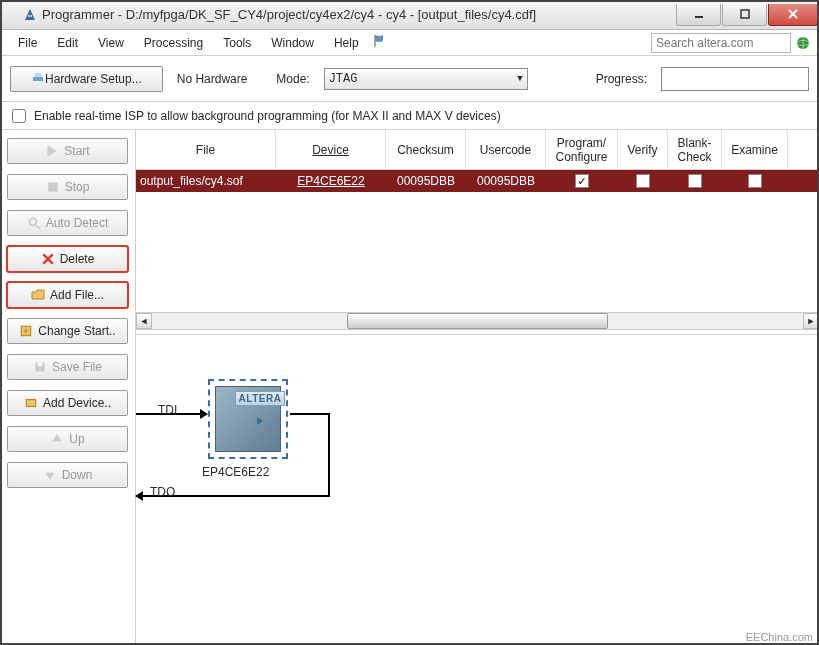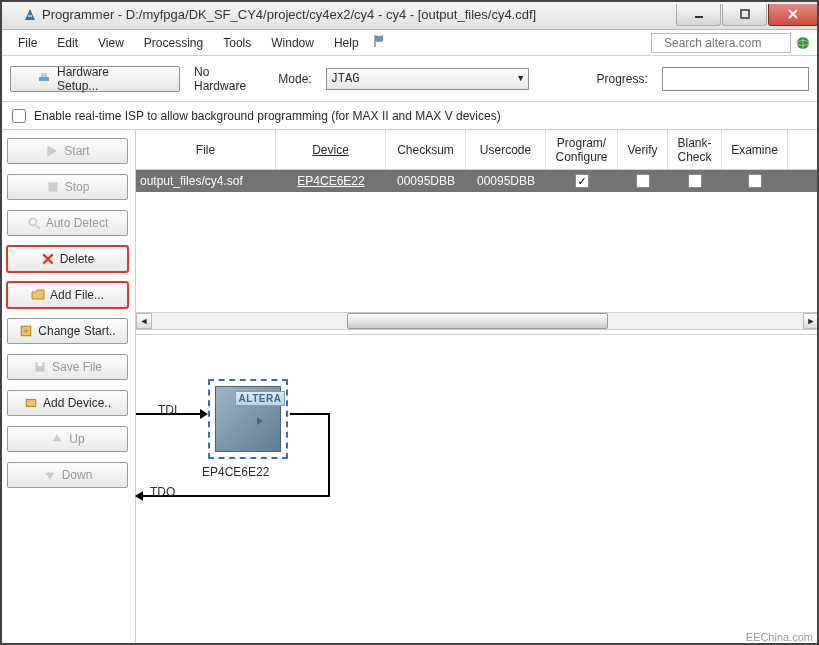--- a/index.html
+++ b/index.html
@@ -49,36 +49,36 @@
   display:flex; align-items:center;
   padding:0 8px;
   gap:0px;
 }
 .menubar .menu-item { padding:4px 10px; cursor:default; }
 .menubar .flag-icon { margin-left:4px; }
 .menubar .spacer{flex:1;}
 .search-wrap{display:flex;align-items:center;gap:4px;}
 .search-input{
   width:140px; height:20px; border:1px solid #b8b8b8; font-size:12px;
-  padding:1px 12px; color:#999;
+  padding:1px 4px; color:#999;
 }
 .globe-icon{width:16px;height:16px;display:inline-flex;}
 
 
 .toolbar {
   height:46px;
   display:flex; align-items:center;
   padding:0 10px; gap:14px;
   border-bottom:1px solid #cfcfcf;
 }
 .hw-btn{
-  height:26px; padding:0 26px;
+  height:26px; padding:0 20px;
   background:linear-gradient(#fdfdfd,#e6e6e6);
   border:1px solid #8f8f8f; border-radius:2px;
-  display:flex;align-items:center;gap:6px;
+  display:flex;align-items:center;
 }
 .mode-label{margin-left:auto;}
 .mode-select{
   height:22px;width:204px;
   border:1px solid #8f8f8f;
   background:linear-gradient(#fdfdfd,#e6e6e6);
   padding:4px 4px;
   display:flex;align-items:center; justify-content:space-between;font-family:Liberation Mono, monospace;
 }
 .mode-select .tri{font-size:9px;}
@@ -127,21 +127,21 @@
 }
 .grid-head .col{
   border-right:1px solid #e0e0e0;
   display:flex; align-items:center; justify-content:center;
   text-align:center; font-size:12px; padding:2px 4px;
 }
 .grid-body .row{
   display:flex; height:22px; align-items:center;
 }
 .grid-body .row.selected{
-  background:#737373; color:#fff;
+  background:#7f1d1d; color:#fff;
 }
 .grid-body .row .cell{
   display:flex; align-items:center; justify-content:center;
   font-size:12px; height:100%; padding:0 4px;
 }
 .grid-body .row .cell.left{justify-content:flex-start;}
 .col-file{width:140px;} .col-device{width:110px;text-decoration:underline;} .col-check{width:80px;}
 .col-user{width:80px;} .col-prog{width:72px;} .col-verify{width:50px;}
 .col-blank{width:54px;} .col-exam{width:66px;}
 .chk{

